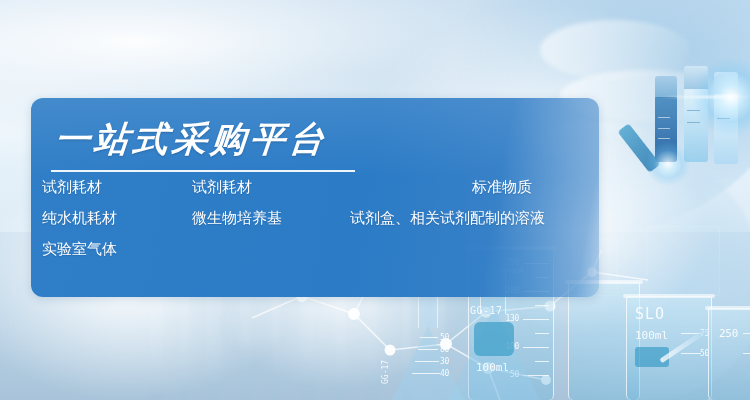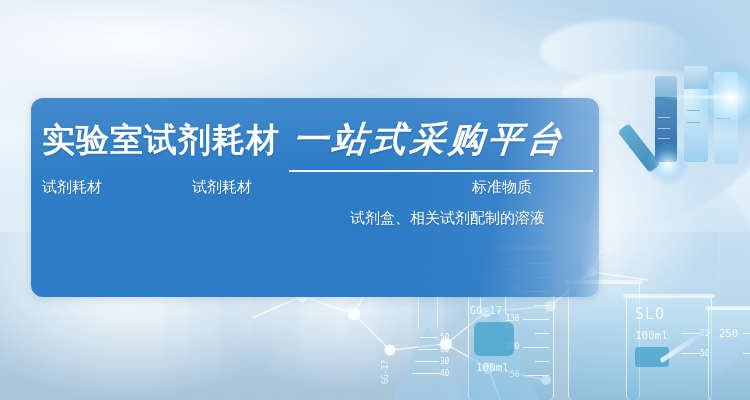--- a/index.html
+++ b/index.html
@@ -324,36 +324,40 @@
 
     <div style="position:absolute;left:206px;bottom:52px;width:56px;height:5px;
                 background:linear-gradient(90deg,rgba(255,255,255,.8),rgba(170,215,240,.5));
                 border-radius:3px;transform:rotate(-34deg);"></div>
   </div>
 
   <div class="card">
     <div class="card-sheen"></div>
 
     <div class="title-row">
-      <span class="title-a">实验室试剂耗材</span>
       <span class="title-b-wrap">
         <span class="title-b">一站式采购平台</span>
         <span class="title-underline"></span>
       </span>
     </div>
 
     <div class="cats">
 
       <div class="cat-row">
         <span class="cat c1">试剂耗材</span>
         <span class="cat c2">试剂耗材</span>
         <span class="cat c4">标准物质</span>
       </div>
 
       <div class="cat-row">
+        <span class="cat c1">纯水机耗材</span>
+        <span class="cat c2">微生物培养基</span>
         <span class="cat c3">试剂盒、相关试剂配制的溶液</span>
       </div>
 
+      <div class="cat-row">
+        <span class="cat c1">实验室气体</span>
+      </div>
 
     </div>
   </div>
 
 </div>
 
 </body></html>

